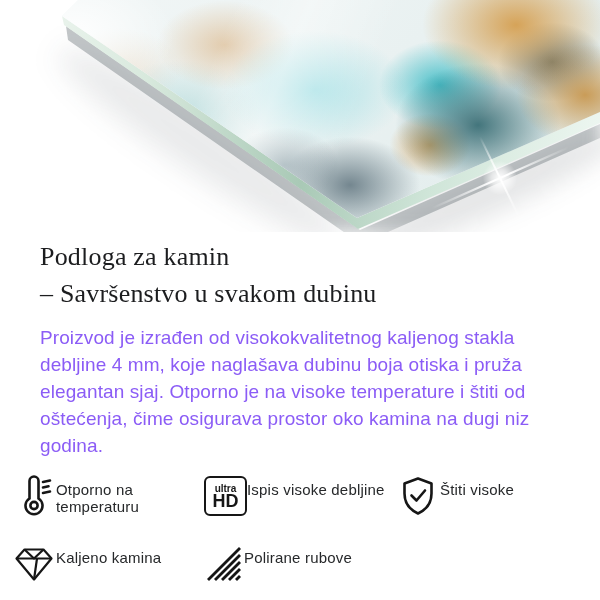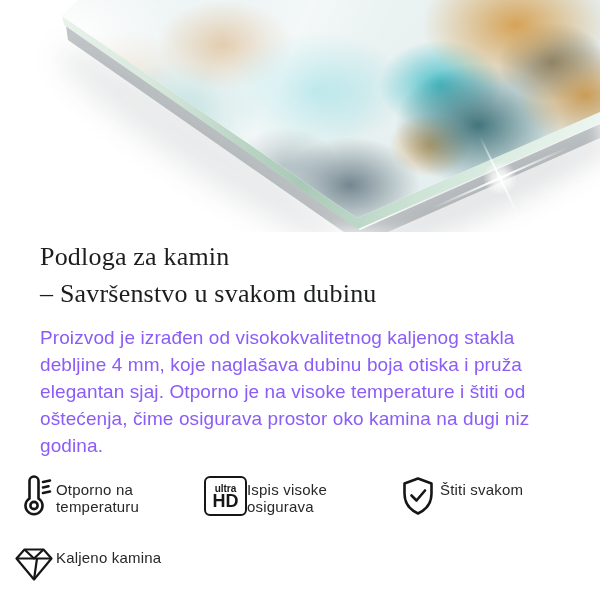--- a/index.html
+++ b/index.html
@@ -127,41 +127,53 @@
       <span class="feature-label">Otporno na temperaturu</span>
     </div>
 
     <div class="feature">
       <div class="icon-wrap">
         <div class="hd-box">
           <span class="hd-top">ultra</span>
           <span class="hd-bottom">HD</span>
         </div>
       </div>
-      <span class="feature-label">Ispis visoke osigurava</span>
+      <span class="feature-label">Ispis visoke debljine</span>
     </div>
 
     <div class="feature">
       <div class="icon-wrap">
         <svg class="ic" width="44" height="44" viewBox="0 0 44 44" fill="none" stroke="#161616" stroke-width="2.6" stroke-linecap="round" stroke-linejoin="round">
           <path d="M22 4.5 L35.5 9.5 V19.5 C35.5 29.5 29.5 36 22 39.5 C14.5 36 8.5 29.5 8.5 19.5 V9.5 Z"></path>
           <path d="M15.5 21.5 L20.5 26.5 L29 16.5"></path>
         </svg>
       </div>
-      <span class="feature-label">Štiti svakom</span>
+      <span class="feature-label">Štiti visoke</span>
     </div>
 
     <div class="feature">
       <div class="icon-wrap">
         <svg class="ic" width="44" height="40" viewBox="0 0 44 40" fill="none" stroke="#161616" stroke-width="2.2" stroke-linejoin="round">
           <path d="M12.5 5.5 H31.5 L39.5 14.5 L22 35.5 L4.5 14.5 Z"></path>
           <line x1="4.5" y1="14.5" x2="39.5" y2="14.5"></line>
           <path d="M12.5 5.5 L22 14.5 L31.5 5.5"></path>
           <line x1="25" y1="14.5" x2="22" y2="35.5"></line>
         </svg>
       </div>
       <span class="feature-label">Kaljeno kamina</span>
     </div>
 
+    <div class="feature">
+      <div class="icon-wrap">
+        <svg class="ic" width="40" height="40" viewBox="0 0 40 40" fill="none" stroke="#161616" stroke-width="2.8">
+          <line x1="4" y1="36" x2="36" y2="4"></line>
+          <line x1="11" y1="36" x2="36" y2="11"></line>
+          <line x1="18" y1="36" x2="36" y2="18"></line>
+          <line x1="25" y1="36" x2="36" y2="25"></line>
+          <line x1="32" y1="36" x2="36" y2="32"></line>
+        </svg>
+      </div>
+      <span class="feature-label">Polirane rubove</span>
+    </div>
 
 
   </div>
 </div>
 
 </body></html>

